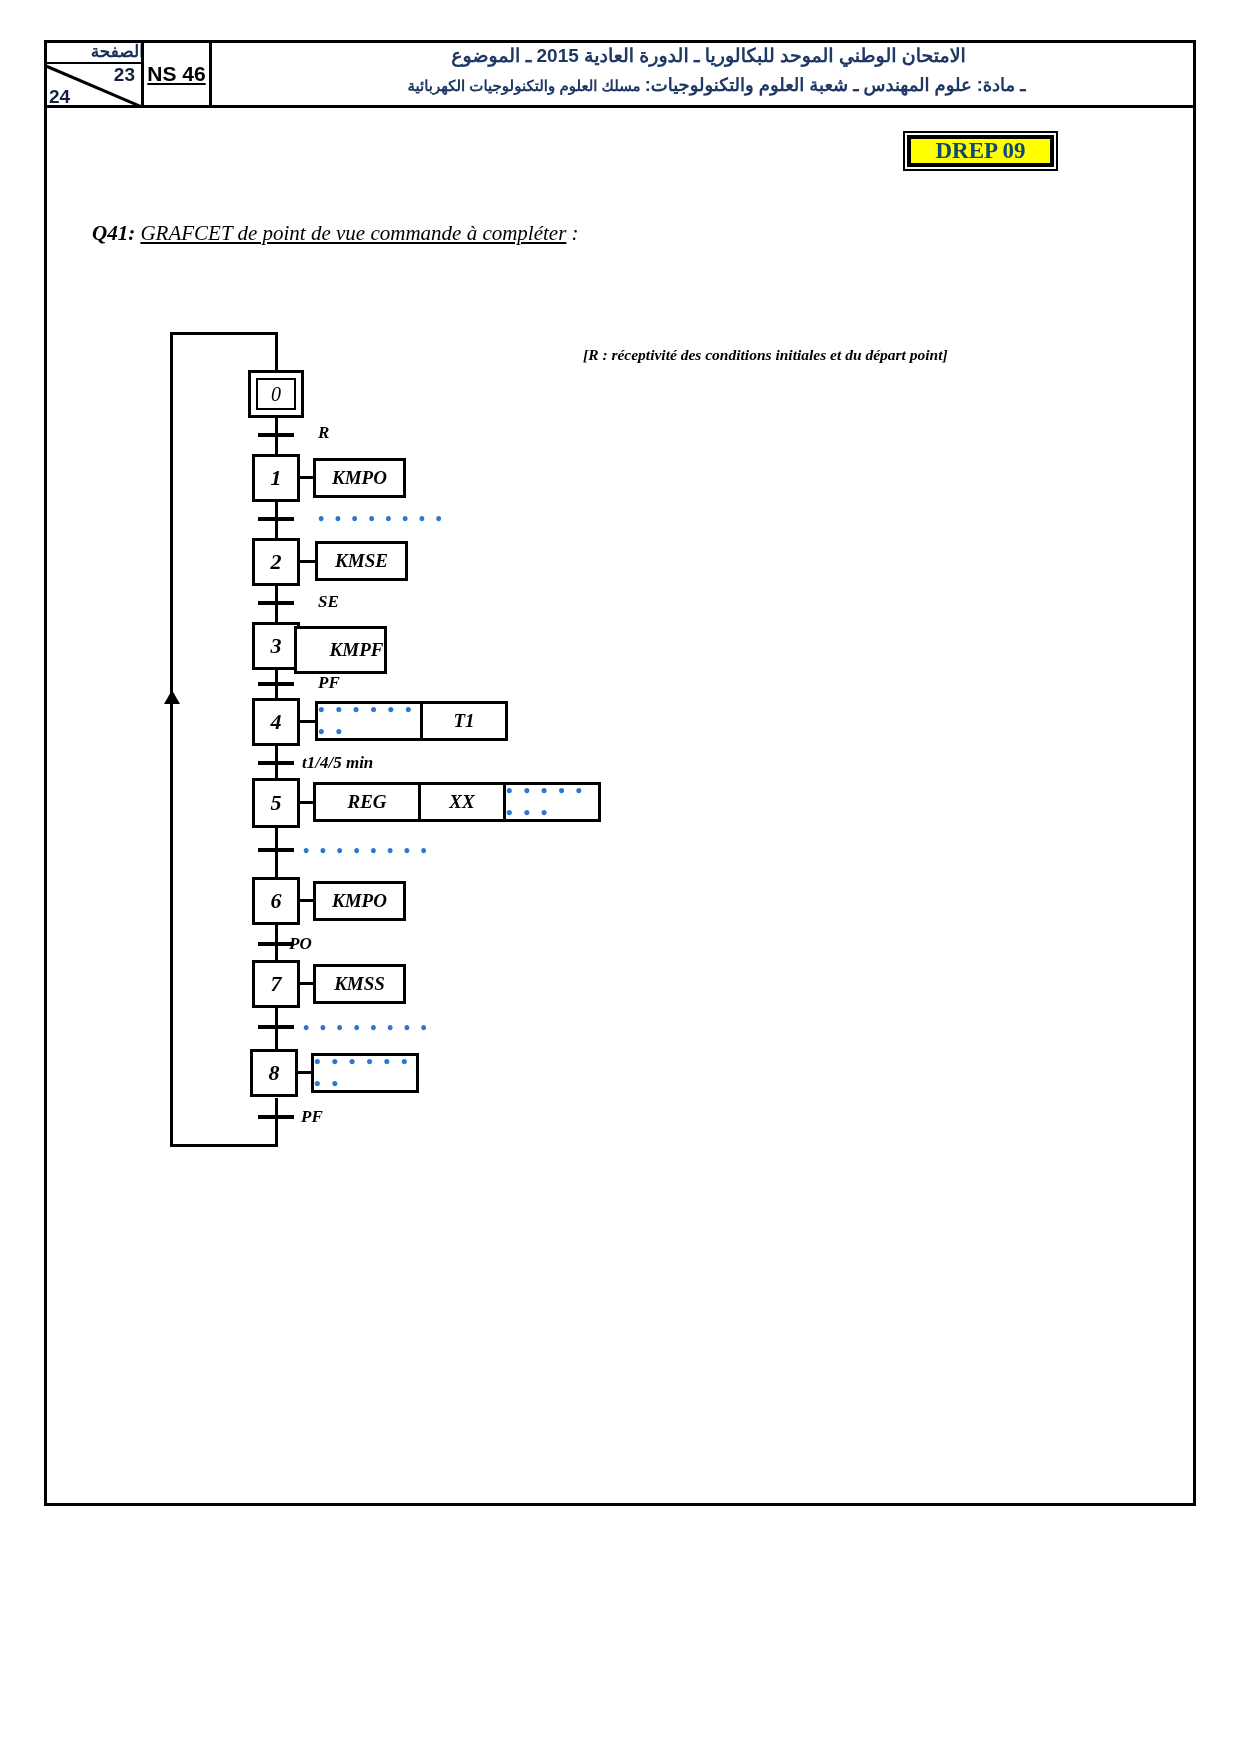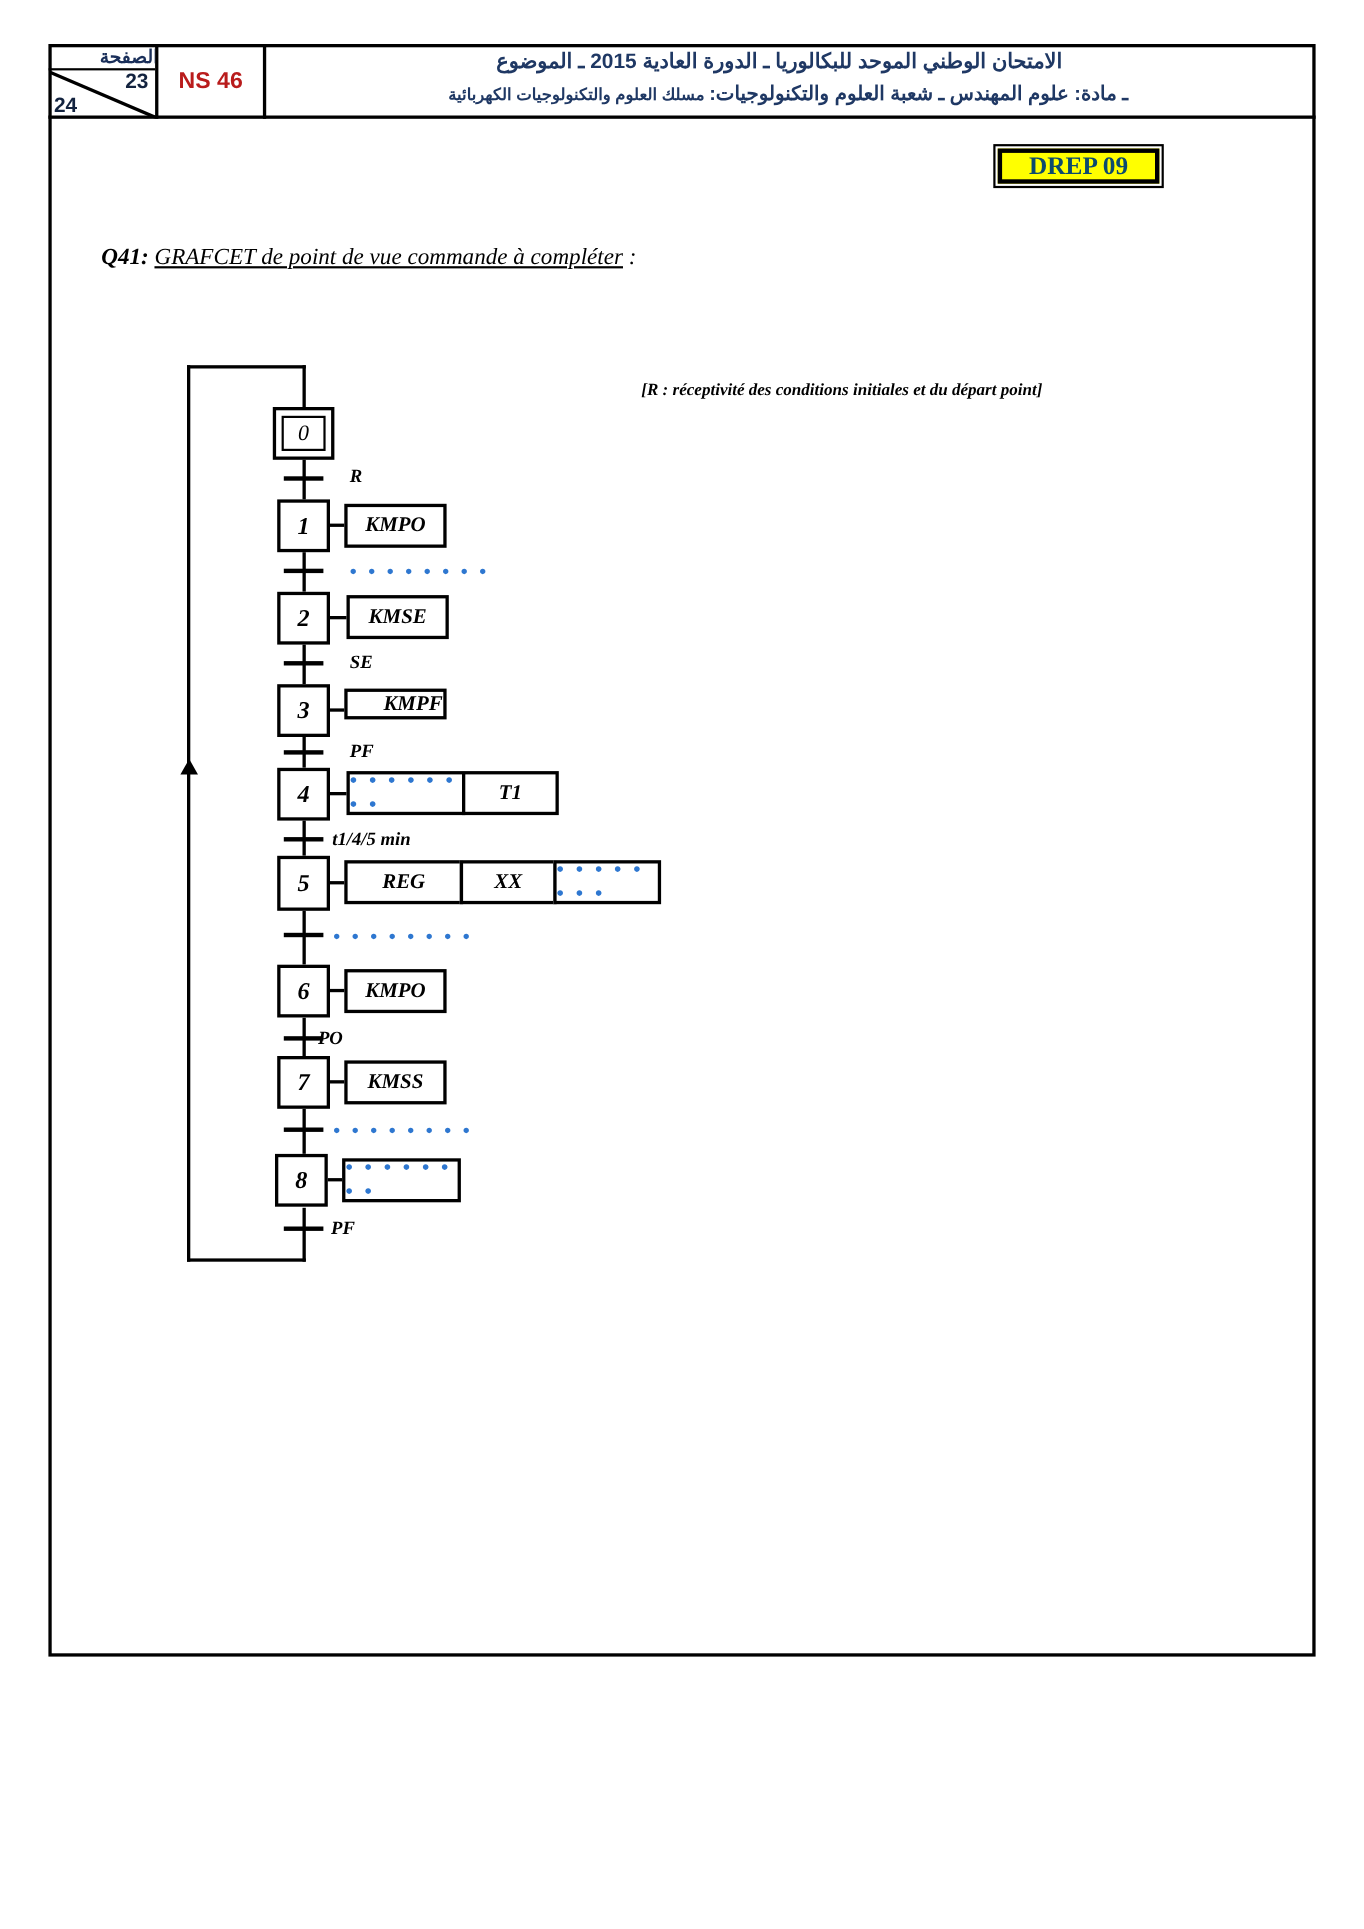--- a/index.html
+++ b/index.html
@@ -13,22 +13,22 @@
   
   .header{position:absolute;left:44px;top:40px;width:1152px;height:68px;box-sizing:border-box;border-bottom:3px solid #000;}
   .hdr-page-box{position:absolute;left:0;top:0;width:100px;height:68px;border-right:3px solid #000;box-sizing:border-box;overflow:hidden;}
   .hdr-page-title{position:absolute;left:0;top:0;width:100px;height:24px;line-height:24px;text-align:right;
       font-family:"Liberation Sans",sans-serif;font-weight:bold;font-size:17px;color:#1a2f5a;border-bottom:2px solid #000;box-sizing:border-box;}
   .hdr-diag{position:absolute;left:0;top:24px;width:100px;height:44px;}
   .hdr-diag svg{display:block;}
   .hdr-num-top{position:absolute;right:6px;top:24px;font-family:"Liberation Sans",sans-serif;font-weight:bold;font-size:19px;color:#13233f;}
   .hdr-num-bot{position:absolute;left:5px;top:46px;font-family:"Liberation Sans",sans-serif;font-weight:bold;font-size:19px;color:#13233f;}
 
-  .hdr-ns{position:absolute;left:100px;top:0;width:98px;height:68px;border-right:3px solid #000;box-sizing:border-box;
-      display:flex;align-items:center;justify-content:center;font-family:"Liberation Sans",sans-serif;font-weight:bold;font-size:21px;color:#b91c1c;}
+  .hdr-ns{position:absolute;left:100px;top:0;width:68px;height:68px;border-right:3px solid #000;box-sizing:border-box;
+      display:flex;align-items:center;justify-content:center;font-family:"Liberation Sans",sans-serif;font-weight:bold;font-size:21px;color:#000000;text-decoration:underline;}
 
   .hdr-main{position:absolute;left:177px;top:0;right:0;height:68px;direction:rtl;text-align:center;}
   .hdr-line1{position:absolute;left:0;right:0;top:4px;font-family:"Liberation Sans",sans-serif;font-weight:bold;font-size:19px;color:#1f3864;letter-spacing:0px;}
   .hdr-line2{position:absolute;left:0;right:0;top:34px;font-family:"Liberation Sans",sans-serif;font-weight:bold;font-size:18px;color:#1f3864;}
   .hdr-line2 .small{font-size:15px;font-weight:bold;margin-left:16px;}
 
   
   .drep-wrap{position:absolute;left:903px;top:131px;width:155px;height:40px;border:2px solid #000;box-sizing:border-box;padding:2px;background:#fff;}
   .drep{width:100%;height:100%;background:#ffff00;border:4px solid #000;box-sizing:border-box;
       display:flex;align-items:center;justify-content:center;font-family:"Liberation Serif",serif;font-weight:bold;font-size:23px;color:#0c4a6e;}
@@ -148,21 +148,21 @@
     <div class="action" style="left:315px;top:541px;width:93px;height:40px;">
       <span>KMSE</span>
     </div>
     <div class="tbar" style="left:258px;top:601px;width:36px;"></div>
     <div class="tlabel" style="left:318px;top:592px;">SE</div>
 
     <div class="step" style="left:252px;top:622px;width:48px;height:48px;">
       <span>3</span>
     </div>
     <div class="gline h" style="left:300px;top:644px;width:16px;"></div>
-    <div class="action" style="left:313px;top:626px;width:93px;height:28px;padding-left:32px;">
+    <div class="action" style="left:294px;top:626px;width:93px;height:48px;padding-left:32px;">
       <span>KMPF</span>
     </div>
     <div class="tbar" style="left:258px;top:682px;width:36px;"></div>
     <div class="tlabel" style="left:318px;top:673px;">PF</div>
 
     <div class="step" style="left:252px;top:698px;width:48px;height:48px;">
       <span>4</span>
     </div>
     <div class="gline h" style="left:300px;top:720px;width:16px;"></div>
     <div class="action" style="left:315px;top:701px;width:108px;height:40px;">

